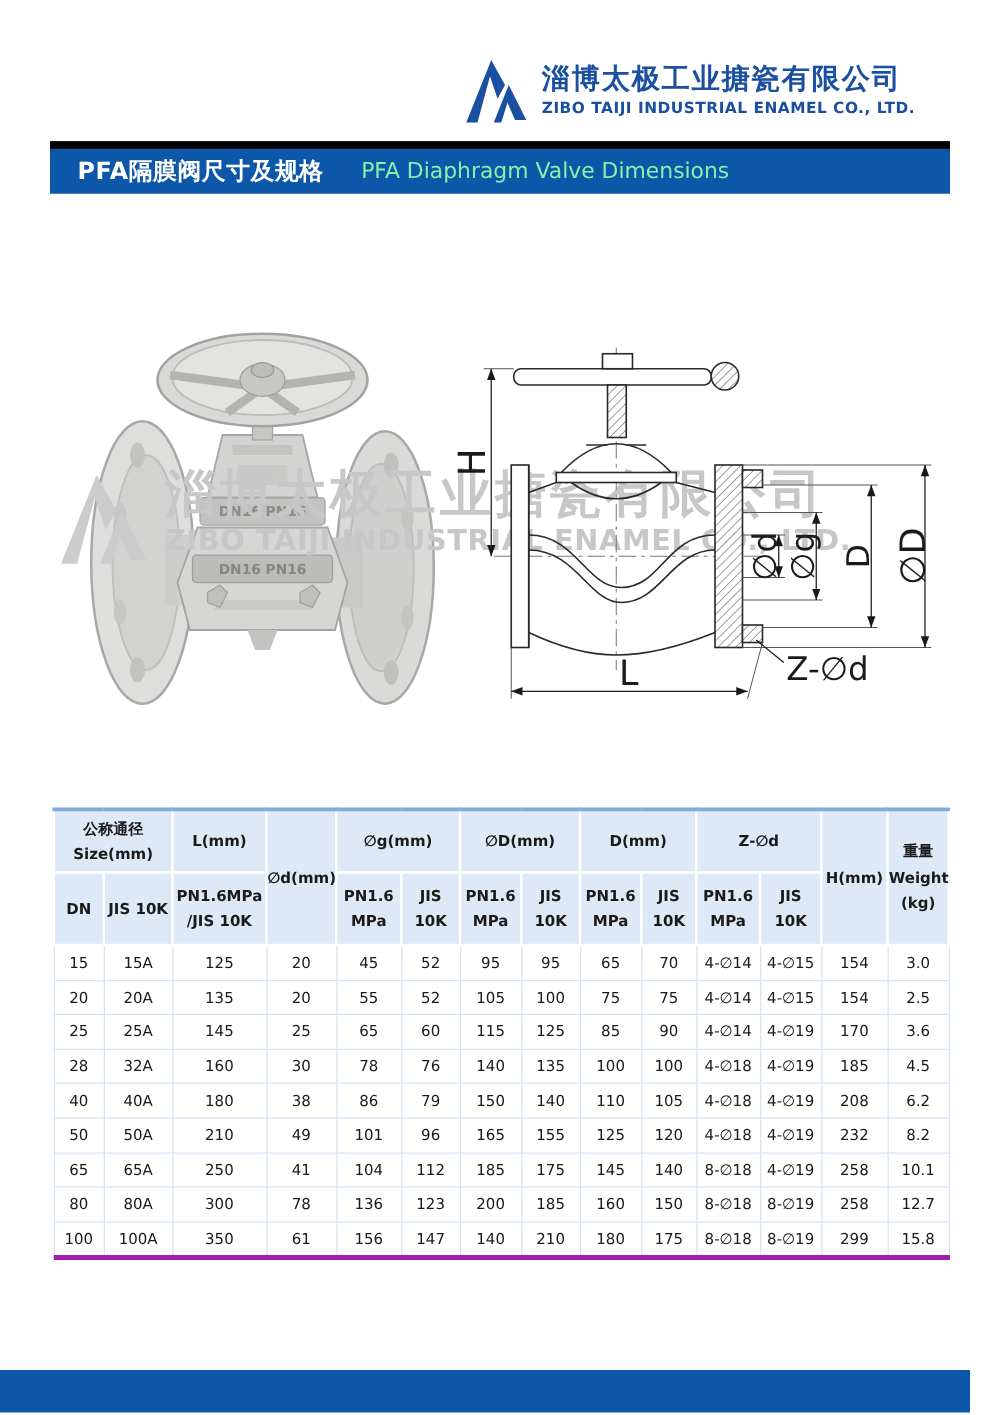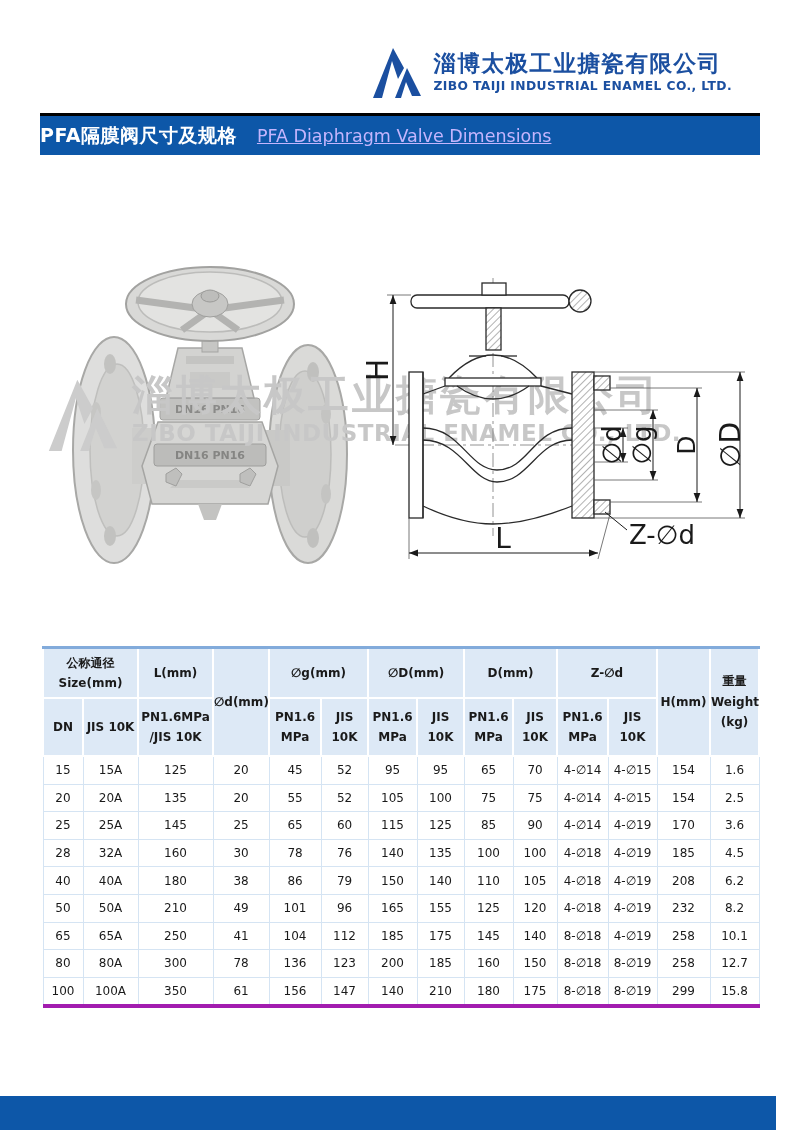--- a/index.html
+++ b/index.html
@@ -8,23 +8,23 @@
 
   
   .brand{position:absolute;top:44px;right:44px;display:flex;align-items:center;gap:10px;}
   .brand .mark{width:52px;height:56px;}
   .brand .names{display:flex;flex-direction:column;justify-content:center;}
   .brand .zh{font-size:22.5px;font-weight:bold;color:#1b4fa0;letter-spacing:1.5px;white-space:nowrap;line-height:1.15;}
   .brand .en{font-size:12.3px;font-weight:bold;color:#1b4fa0;letter-spacing:0.4px;white-space:nowrap;margin-top:2px;}
 
   
   .titlebar{position:absolute;left:40px;top:113px;width:720px;height:42px;background:#0d57a8;
-            border-top:3px solid #000000;box-sizing:border-box;display:flex;align-items:center;}
+            border-top:6px solid #000000;box-sizing:border-box;display:flex;align-items:center;padding-left:22px;}
   .titlebar .zh{color:#fff;font-size:19px;font-weight:bold;letter-spacing:0.5px;}
-  .titlebar .en{color:#c4b5fd;font-size:17.5px;margin-left:20px;text-decoration:underline;}
+  .titlebar .en{color:#86efac;font-size:17.5px;margin-left:30px;}
 
   
   .fig-photo{position:absolute;left:70px;top:252px;width:280px;height:316px;z-index:1;}
   .fig-draw{position:absolute;left:365px;top:260px;width:390px;height:312px;z-index:3;}
   .watermark{position:absolute;left:46px;top:374px;width:706px;display:flex;align-items:flex-start;gap:12px;
              z-index:2;color:#c7c7c7;pointer-events:none;}
   .watermark .wm-text{display:flex;flex-direction:column;}
   .watermark .wm-zh{font-size:41px;font-weight:bold;letter-spacing:3px;white-space:nowrap;line-height:1.05;}
   .watermark .wm-en{font-size:23px;font-weight:bold;letter-spacing:0.5px;white-space:nowrap;margin-top:3px;}
 
@@ -321,21 +321,21 @@
             <td>20</td>
             <td>45</td>
             <td>52</td>
             <td>95</td>
             <td>95</td>
             <td>65</td>
             <td>70</td>
             <td>4-∅14</td>
             <td>4-∅15</td>
             <td>154</td>
-            <td>1.6</td>
+            <td>3.0</td>
           </tr>
           <tr>
             <td>20</td>
             <td>20A</td>
             <td>135</td>
             <td>20</td>
             <td>55</td>
             <td>52</td>
             <td>105</td>
             <td>100</td>

